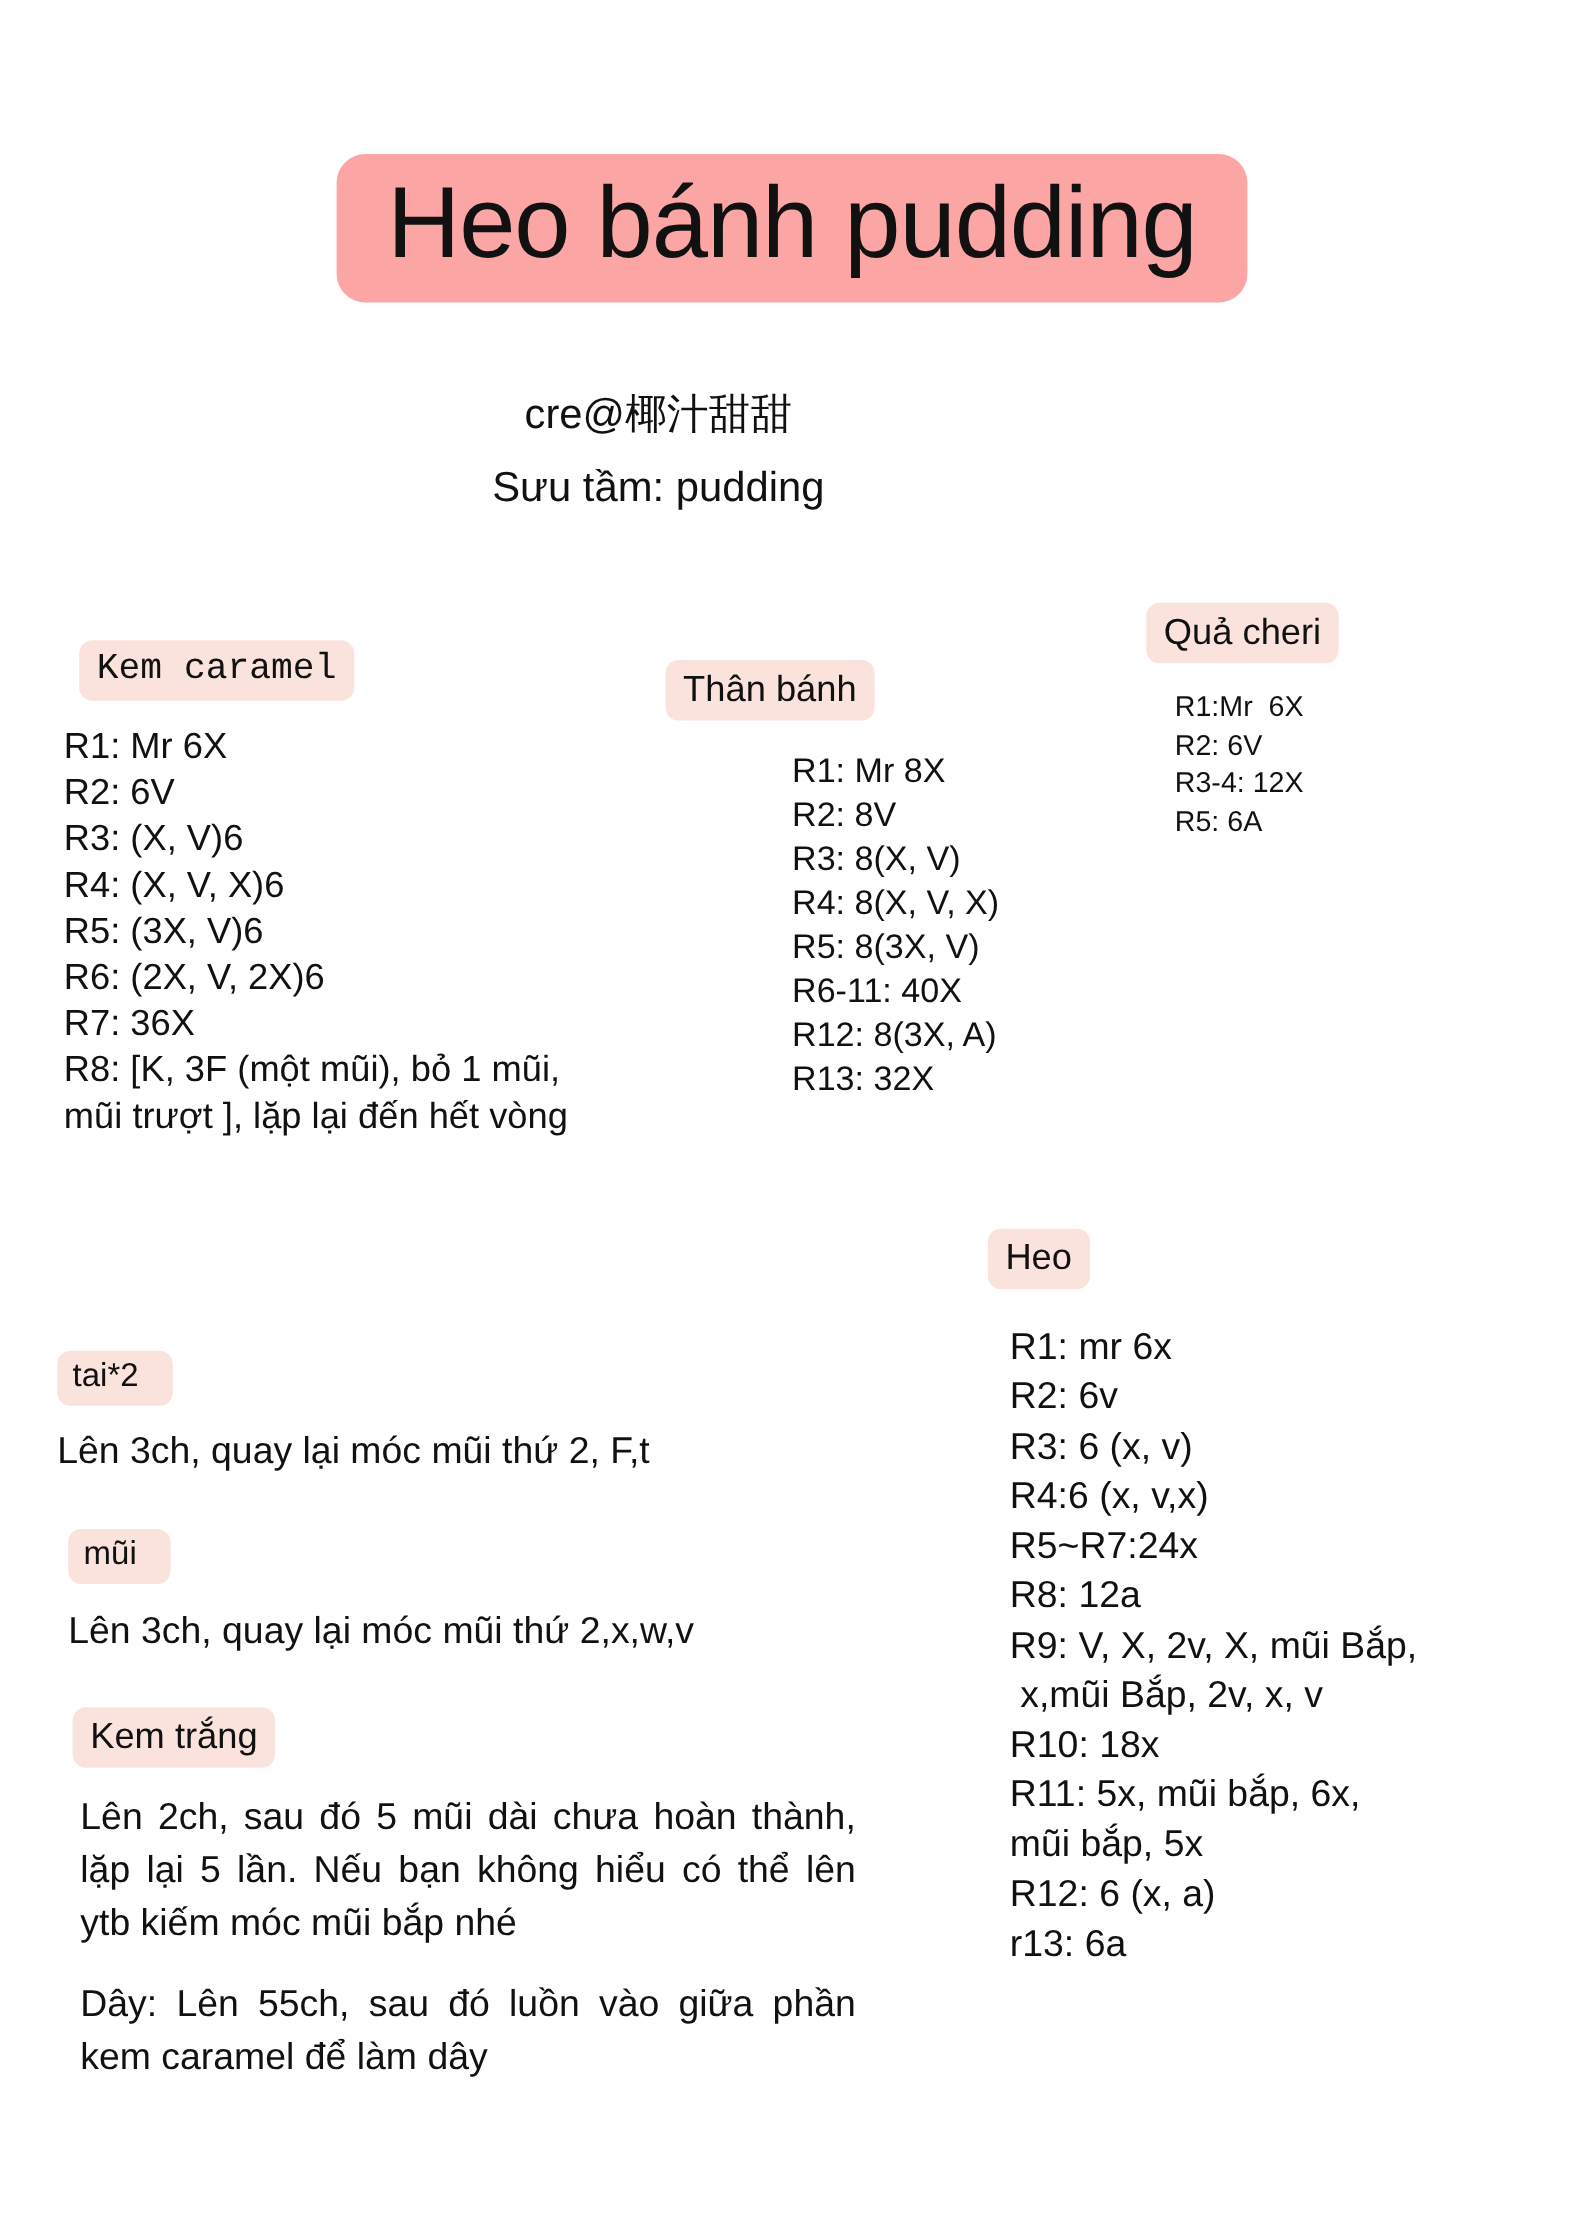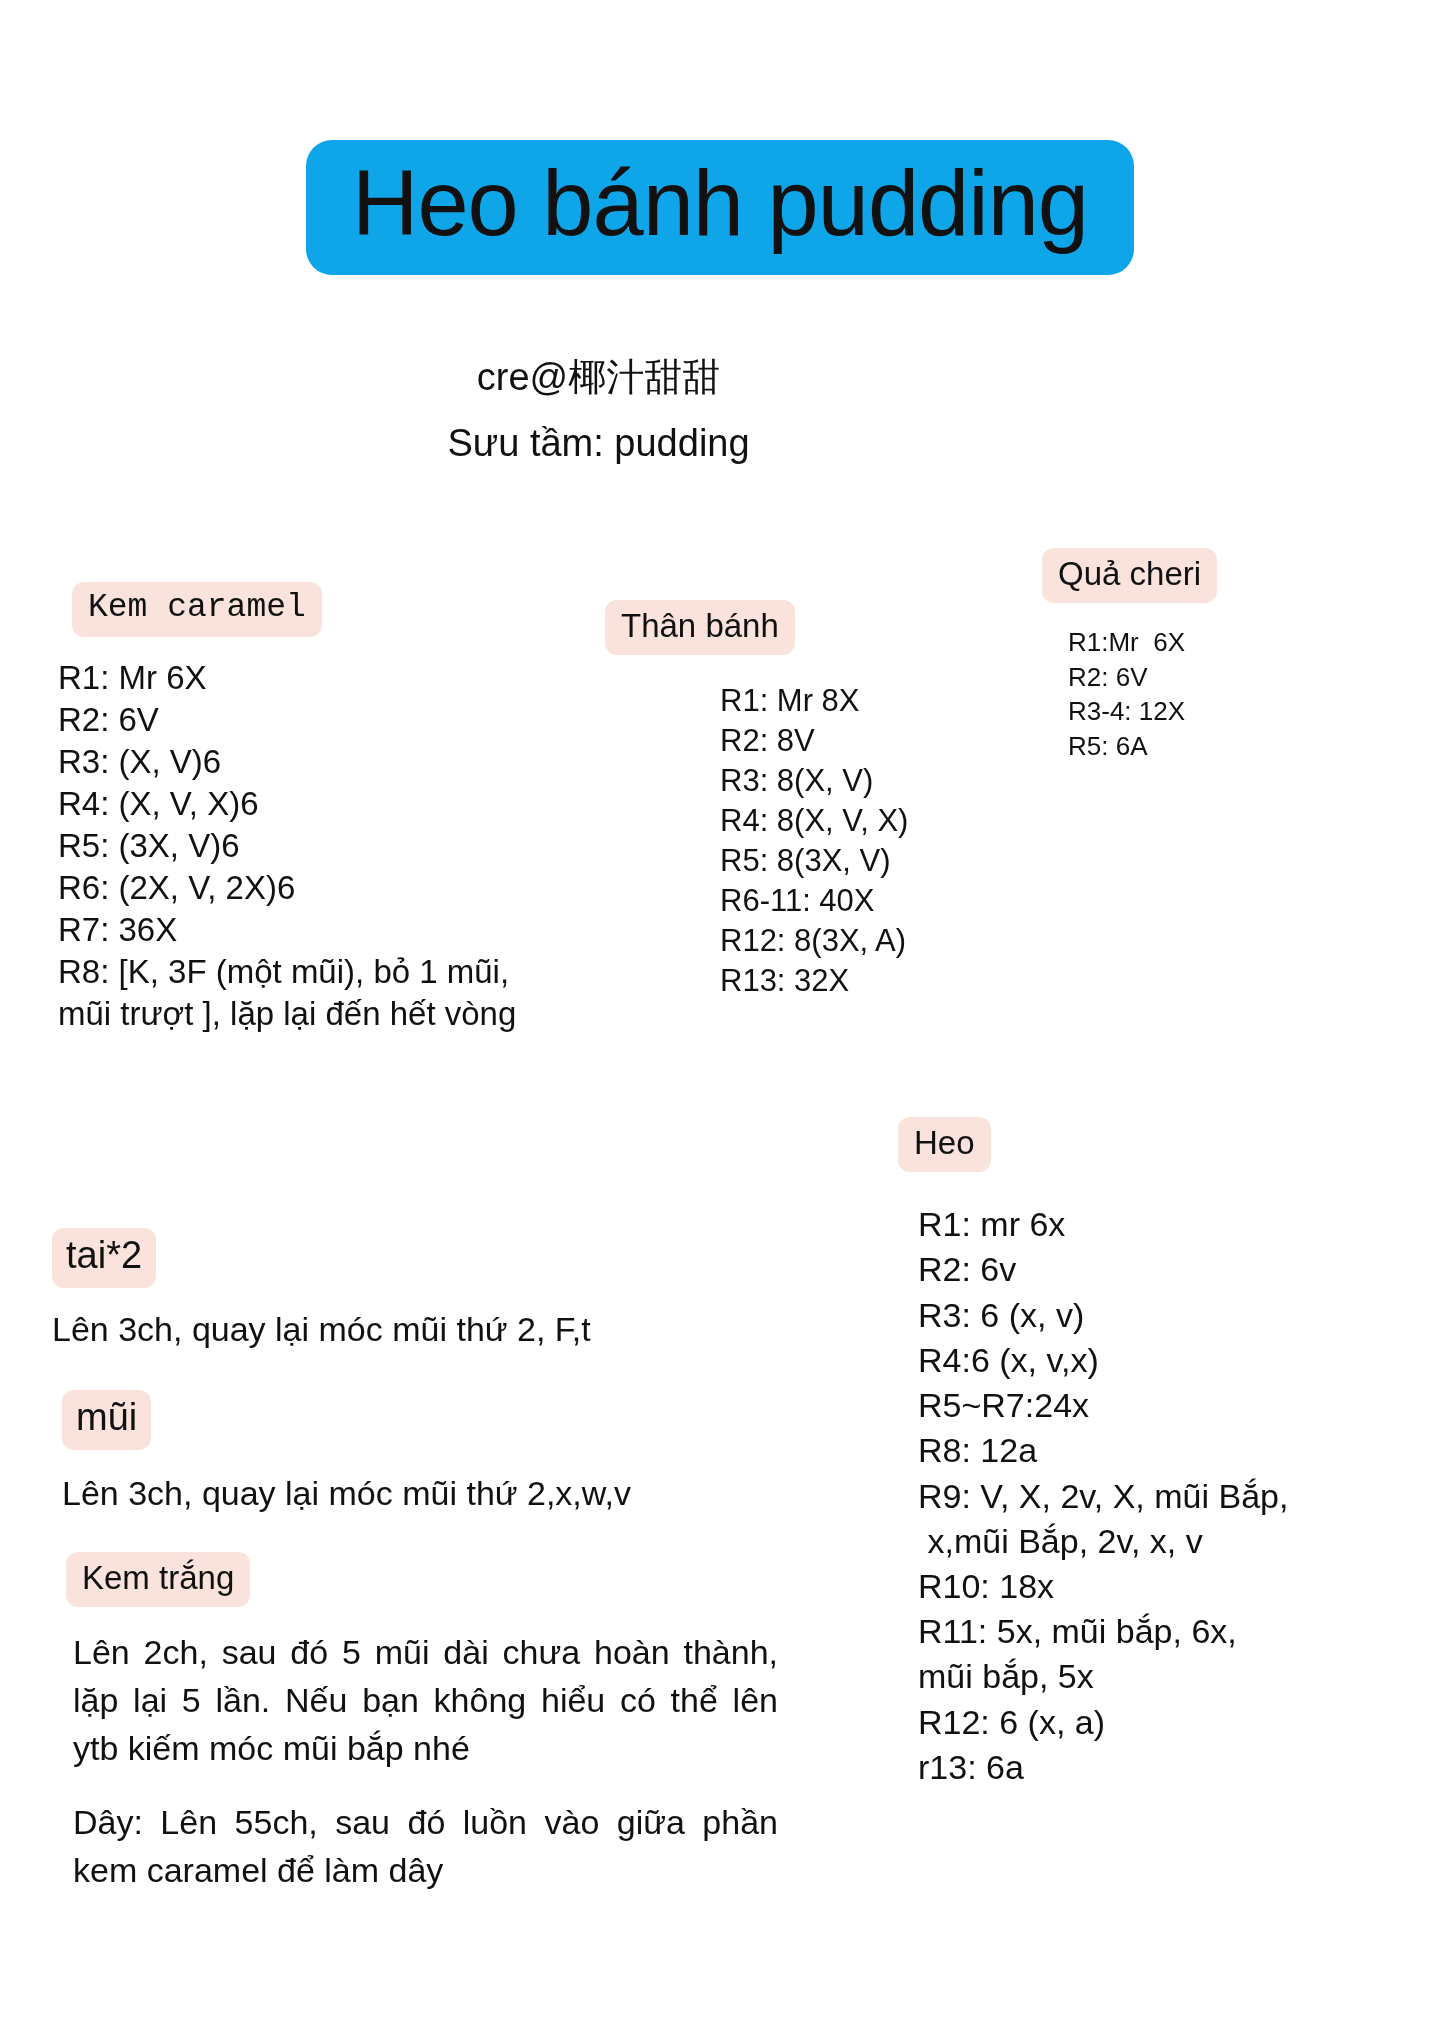--- a/index.html
+++ b/index.html
@@ -19,21 +19,21 @@
   
   .title-wrap {
     position: absolute;
     left: 0;
     top: 140px;
     width: 1440px;
     display: flex;
     justify-content: center;
   }
   .title-chip {
-    background: #0ea5e9;
+    background: #fca5a5;
     border-radius: 26px;
     padding: 14px 46px 22px 46px;
     display: inline-block;
   }
   .title-text {
     font-size: 92px;
     line-height: 1.08;
     font-weight: 400;
     letter-spacing: -1px;
     white-space: nowrap;
@@ -54,22 +54,22 @@
   .chip {
     display: inline-block;
     background: #fae3dd;
     border-radius: 12px;
     padding: 5px 16px 9px 16px;
     font-size: 33px;
     line-height: 1.25;
     white-space: nowrap;
   }
   .chip.small {
-    font-size: 38px;
-    padding: 4px 14px 8px 14px;
+    font-size: 30px;
+    padding: 4px 31px 8px 14px;
   }
 
   
   .block { position: absolute; }
   .lines { font-size: 33px; line-height: 1.27; }
   .lines .ln { white-space: pre-wrap; }
   .lines.sm { font-size: 31px; line-height: 1.29; }
 
   .para {
     font-size: 34px;

